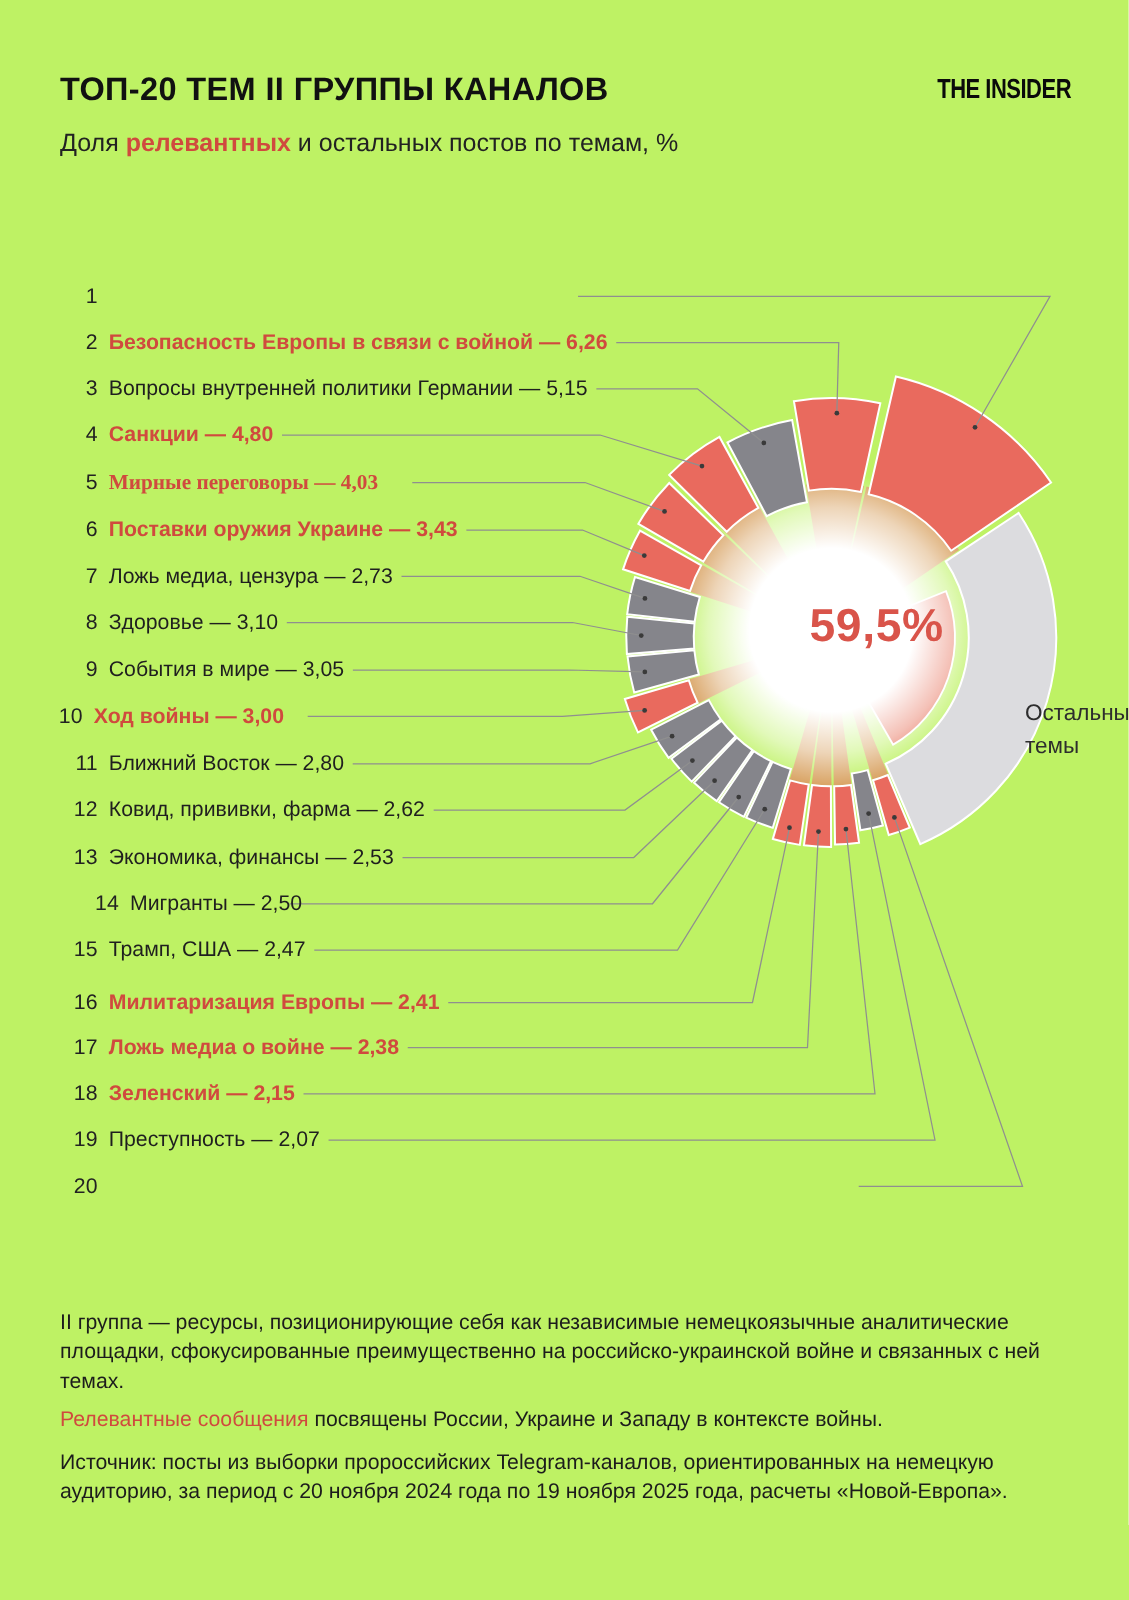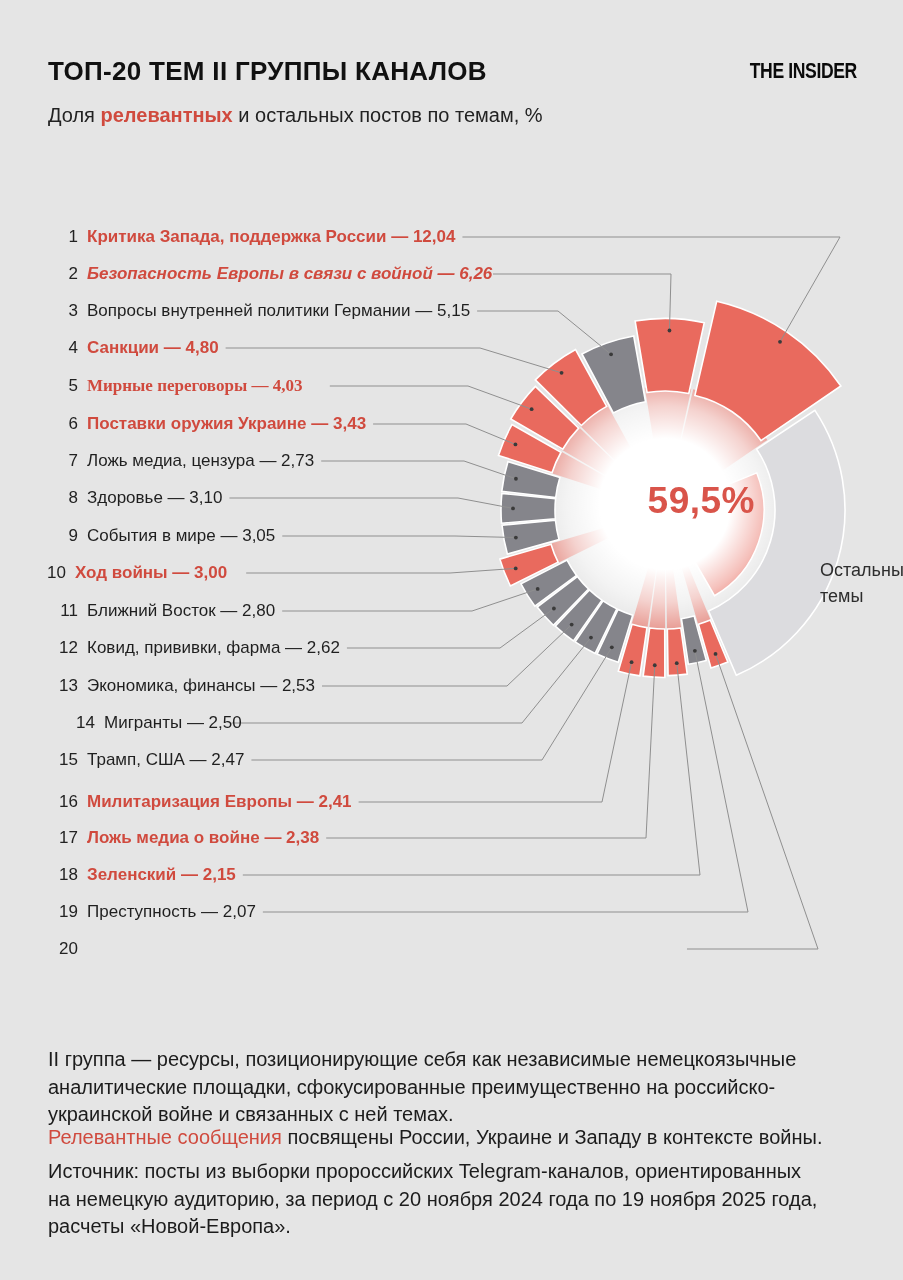--- a/index.html
+++ b/index.html
@@ -1,17 +1,17 @@
 <!DOCTYPE html>
 <html><head>
 <meta charset="utf-8">
 <style>
   html,body{margin:0;padding:0;background:#ffffff;}
   .canvas{
-    position:relative;width:903px;height:1280px;background:#e5e5e5;overflow:hidden;
+    position:relative;width:903px;height:1280px;background:#bef264;overflow:hidden;
     font-family:"Liberation Sans","DejaVu Sans",sans-serif;color:#1f1f1f;
   }
   .page-title{
     position:absolute;left:48px;top:56px;font-size:26px;font-weight:bold;
     letter-spacing:.3px;color:#111;white-space:nowrap;
   }
   .brand{
     position:absolute;right:46px;top:58px;font-size:22px;font-weight:bold;color:#0a0a0a;
     transform:scaleX(.80);transform-origin:100% 50%;letter-spacing:-.5px;white-space:nowrap;
   }
@@ -27,21 +27,21 @@
   .topic-row .lbl{color:#1f1f1f;}
   .topic-row.relevant .lbl{font-weight:bold;}
   .center-label{
     position:absolute;left:575px;top:480px;width:180px;text-align:right;
     font-size:37px;font-weight:bold;letter-spacing:.5px;
   }
   .others-label{
     position:absolute;left:820px;top:512px;width:112px;
     font-size:18px;line-height:1.45;color:#2d2d2d;margin-top:45px;
   }
-  .footnote{position:absolute;left:48px;font-size:20px;line-height:1.38;color:#1c1c1c;}
+  .footnote{position:absolute;left:48px;font-size:17px;line-height:1.38;color:#1c1c1c;}
   #fn1{top:1046px;max-width:808px;}
   #fn2{top:1124px;max-width:808px;}
   #fn3{top:1158px;max-width:770px;}
 </style>
 </head>
 <body>
 
 <div class="canvas">
 
   <div class="page-title">ТОП-20 ТЕМ II ГРУППЫ КАНАЛОВ</div>
@@ -127,22 +127,22 @@
       <circle cx="654.7765900194086" cy="665.2318341429537" r="1.9" fill="#3a3a3a"></circle>
       <path d="M242.8125 875 L700 875 L676.7509954910296 663.2072058020108" fill="none" stroke="#8f8f8f" stroke-width="1"></path>
       <circle cx="676.7509954910296" cy="663.2072058020108" r="1.9" fill="#3a3a3a"></circle>
       <path d="M262.84375 912 L748 912 L694.8885411907444 650.832070826413" fill="none" stroke="#8f8f8f" stroke-width="1"></path>
       <circle cx="694.8885411907444" cy="650.832070826413" r="1.9" fill="#3a3a3a"></circle>
       <path d="M686.96875 949 L818 949 L715.5244523803026 653.9207834113905" fill="none" stroke="#8f8f8f" stroke-width="1"></path>
       <circle cx="715.5244523803026" cy="653.9207834113905" r="1.9" fill="#3a3a3a"></circle>
     </svg>
 
   <div id="topic-list">
-      <div class="topic-row relevant" style="left: 87px; top: 225px;"><span class="num">1</span><span class="lbl" style="color: rgb(208, 74, 62);">Критика Запада, поддержка России — 12,04</span></div>
-      <div class="topic-row relevant" style="left: 87px; top: 262px;"><span class="num">2</span><span class="lbl" style="color: rgb(208, 74, 62); font-style: italic;">Безопасность Европы в связи с войной — 6,26</span></div>
+      <div class="topic-row relevant" style="left: 87px; top: 225px;"><span class="num">1</span></div>
+      <div class="topic-row relevant" style="left: 87px; top: 262px;"><span class="num">2</span><span class="lbl" style="color: rgb(208, 74, 62);">Безопасность Европы в связи с войной — 6,26</span></div>
       <div class="topic-row" style="left: 87px; top: 299px;"><span class="num">3</span><span class="lbl">Вопросы внутренней политики Германии — 5,15</span></div>
       <div class="topic-row relevant" style="left: 87px; top: 336px;"><span class="num">4</span><span class="lbl" style="color: rgb(208, 74, 62);">Санкции — 4,80</span></div>
       <div class="topic-row relevant" style="left: 87px; top: 374px;"><span class="num">5</span><span class="lbl" style="color: rgb(208, 74, 62); font-family: Liberation Serif, serif;">Мирные переговоры — 4,03</span></div>
       <div class="topic-row relevant" style="left: 87px; top: 412px;"><span class="num">6</span><span class="lbl" style="color: rgb(208, 74, 62);">Поставки оружия Украине — 3,43</span></div>
       <div class="topic-row" style="left: 87px; top: 449px;"><span class="num">7</span><span class="lbl">Ложь медиа, цензура — 2,73</span></div>
       <div class="topic-row" style="left: 87px; top: 486px;"><span class="num">8</span><span class="lbl">Здоровье — 3,10</span></div>
       <div class="topic-row" style="left: 87px; top: 524px;"><span class="num">9</span><span class="lbl">События в мире — 3,05</span></div>
       <div class="topic-row relevant" style="left: 75px; top: 561px;"><span class="num">10</span><span class="lbl" style="color: rgb(208, 74, 62);">Ход войны — 3,00</span></div>
       <div class="topic-row" style="left: 87px; top: 599px;"><span class="num">11</span><span class="lbl">Ближний Восток — 2,80</span></div>
       <div class="topic-row" style="left: 87px; top: 636px;"><span class="num">12</span><span class="lbl">Ковид, прививки, фарма — 2,62</span></div>

